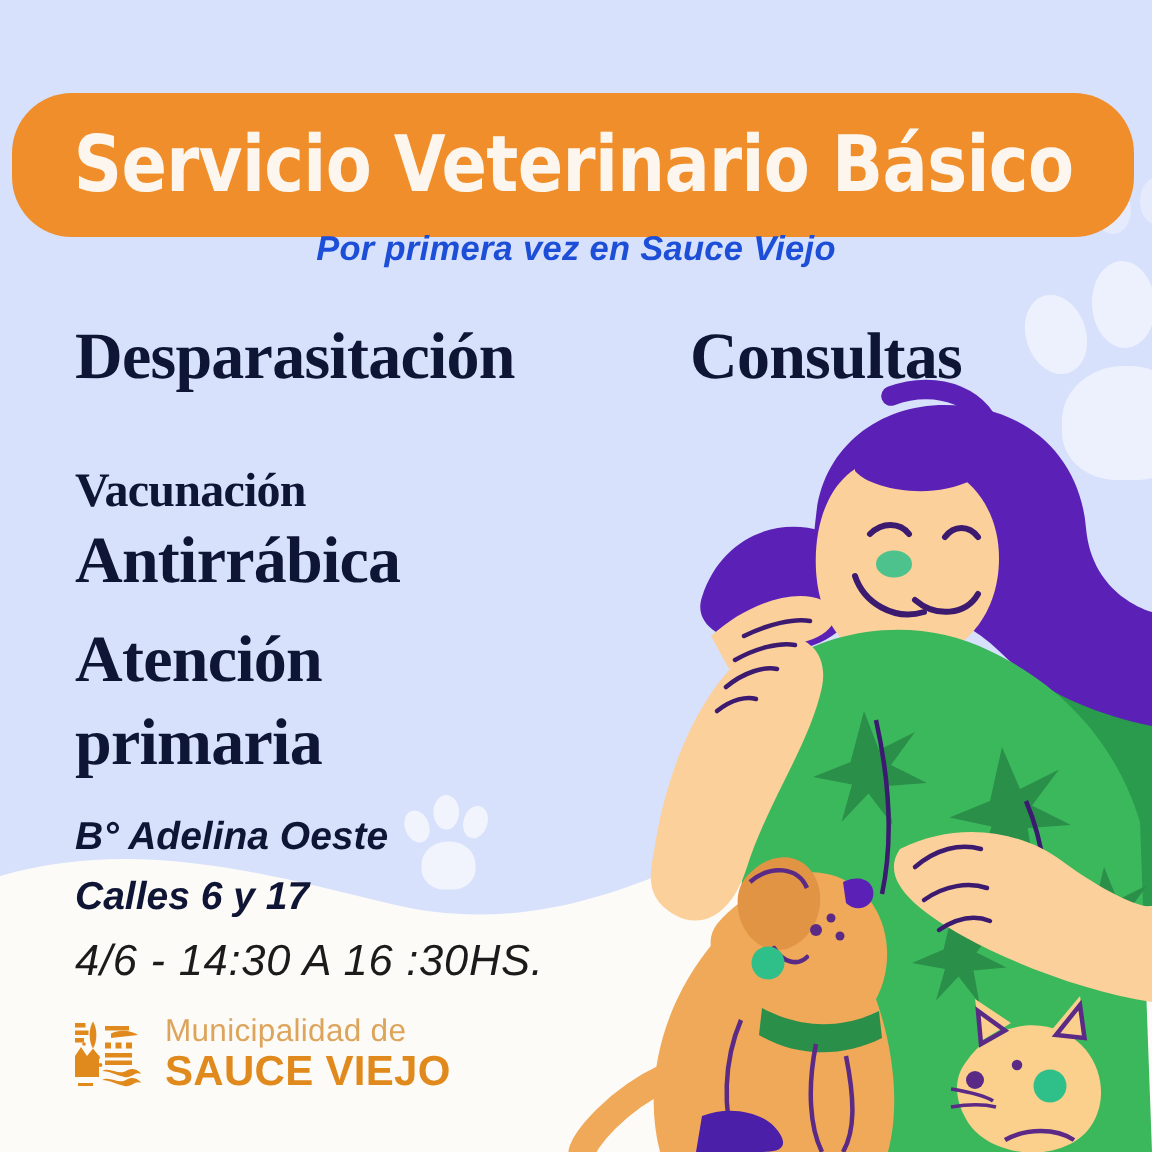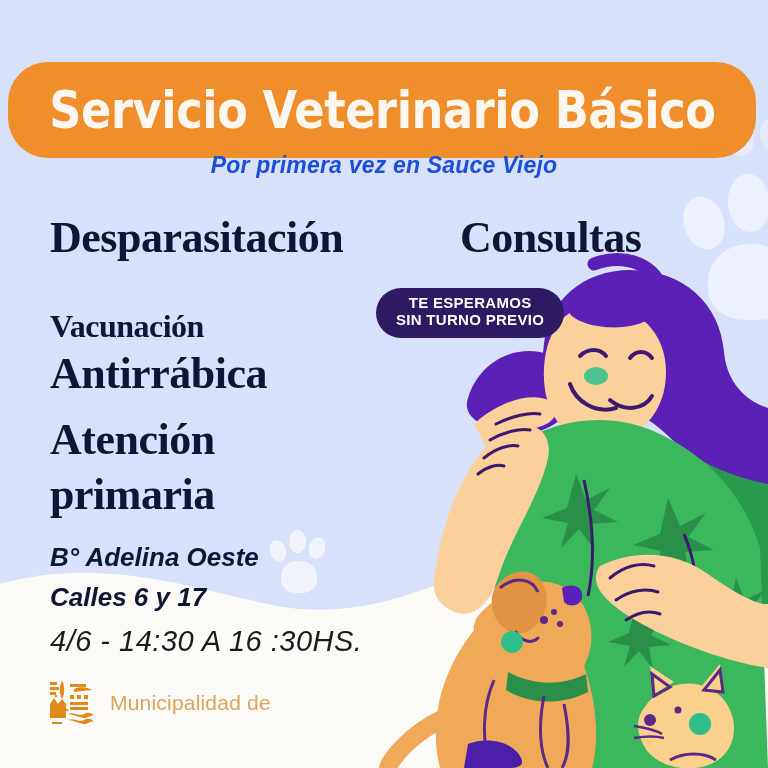--- a/index.html
+++ b/index.html
@@ -215,24 +215,20 @@
 
   <div class="subtitle">Por primera vez en Sauce Viejo</div>
 
   <div class="svc" id="svc-desparasitacion">Desparasitación</div>
   <div class="svc" id="svc-consultas">Consultas</div>
   <div class="svc" id="svc-vacunacion">Vacunación</div>
   <div class="svc" id="svc-atencion">Atención</div>
   <div class="svc" id="svc-antirrabica">Antirrábica</div>
   <div class="svc" id="svc-primaria">primaria</div>
 
-  <div class="badge">
-    <span>TE ESPERAMOS</span>
-    <span>SIN TURNO PREVIO</span>
-  </div>
 
   <div class="addr" id="addr-line1">B° Adelina Oeste</div>
   <div class="addr" id="addr-line2">Calles 6 y 17</div>
   <div class="addr" id="date-line">4/6 - 14:30 A 16 :30HS.</div>
 
   <div class="logo">
     <svg class="logo-mark" viewBox="0 0 52 52">
       <g fill="#e08a1e">
         <path d="M4 6 l7 0 0 3 -7 0 z M4 11 l9 0 0 3 -9 0 z M4 16 l6 0 0 3 -6 0 z"></path>
         <path d="M16 5 C 19 10 19 18 16 23 C 13 18 13 10 16 5 Z"></path>
@@ -244,16 +240,17 @@
         <path d="M22 38 C 27 35 33 41 38 38 C 43 35 47 38 48 40 C 44 38 42 43 37 42 C 32 41 27 38 22 38 Z"></path>
         <path d="M22 44 C 27 41 33 47 38 44 C 43 41 47 44 48 46 C 44 44 42 49 37 48 C 32 47 27 44 22 44 Z"></path>
         <path d="M6 46 l10 0 0 2 -10 0 z"></path>
         <circle cx="19" cy="29" r="1.6"></circle>
         <circle cx="21" cy="34" r="1.3"></circle>
         <circle cx="10" cy="20" r="1.2"></circle>
       </g>
     </svg>
     <div class="logo-text">
       <span class="logo-top">Municipalidad de</span>
+      <span class="logo-bottom">SAUCE VIEJO</span>
     </div>
   </div>
 
 </div>
 
 </body></html>

